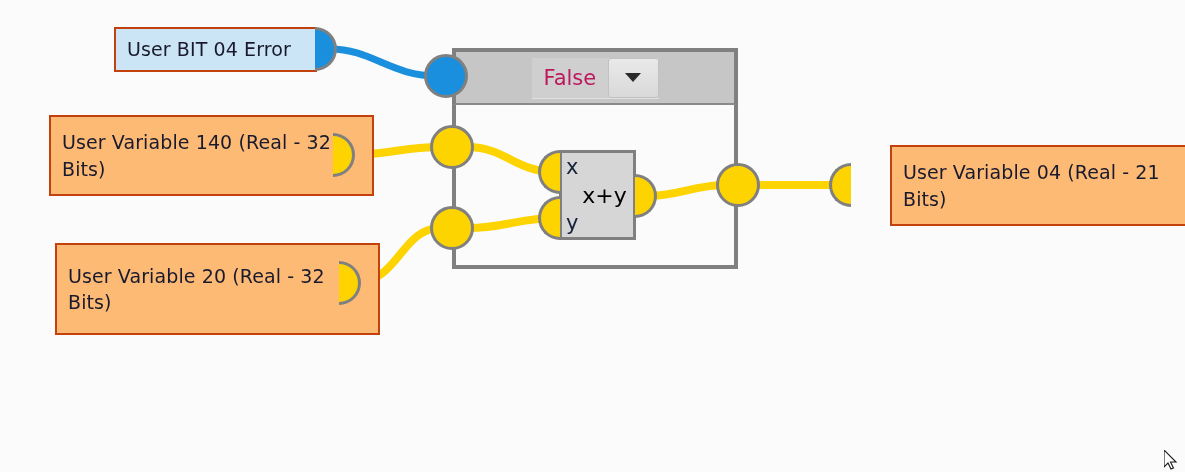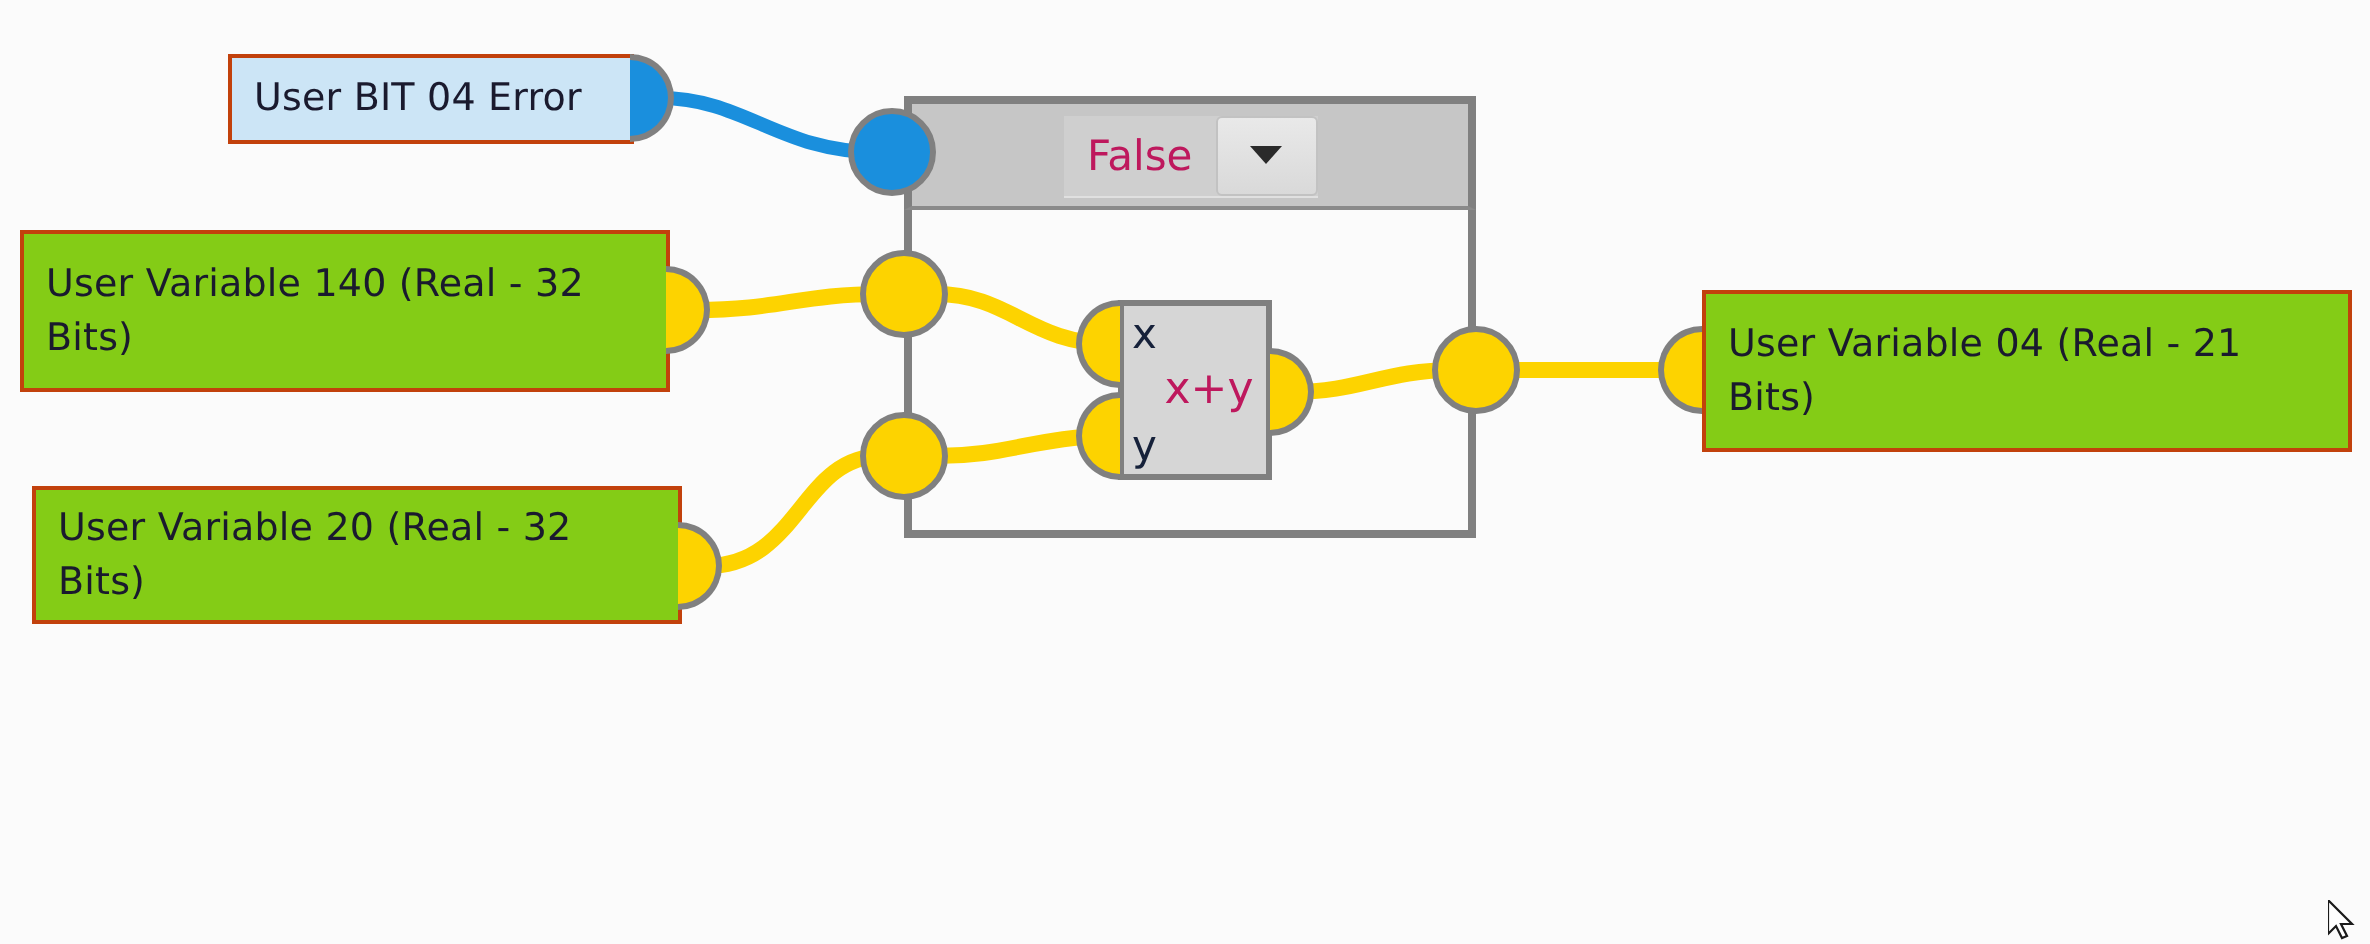--- a/index.html
+++ b/index.html
@@ -38,21 +38,22 @@
     font-size: 19px;
     letter-spacing: .1px;
   }
   .node .label {
     display: block;
     padding: 0 11px;
     word-break: normal;
   }
 
   .node-var {
-    background: #84cc16;
+    background: #fdba74;
+    margin-left: 39px;
   }
   .node-bit {
     background: #cce5f6;
   }
 
   
   .port {
     position: absolute;
     box-sizing: border-box;
     border: 3px solid #808080;
@@ -161,21 +162,21 @@
   }
   #op-block .op-x { top: 2px; }
   #op-block .op-y { bottom: 2px; }
   #op-block .op-expr {
     position: absolute;
     left: 0; right: 0;
     top: 50%;
     transform: translateY(-50%);
     text-align: center;
     font-size: 22px;
-    color: #be185d;
+    color: #000000;
     padding-left: 14px;
     box-sizing: border-box;
   }
 
   
   #cursor {
     position: absolute;
     left: 1164px;
     top: 450px;
     width: 14px;
@@ -228,21 +229,21 @@
   <div class="node node-bit" style="left:114px; top:27px; width:203px; height:45px;">
     <span class="label">User BIT 04 Error</span>
   </div>
   <div class="port port-blue port-right" style="left:315px; top:27px;"></div>
 
   <div class="node node-var" style="left:10px; top:115px; width:325px; height:81px;">
     <span class="label">User Variable 140 (Real - 32 Bits)</span>
   </div>
   <div class="port port-yellow port-right" style="left:333px; top:133px;"></div>
 
-  <div class="node node-var" style="left:16px; top:243px; width:325px; height:69px;">
+  <div class="node node-var" style="left:16px; top:243px; width:325px; height:92px;">
     <span class="label">User Variable 20 (Real - 32 Bits)</span>
   </div>
   <div class="port port-yellow port-right" style="left:339px; top:261px;"></div>
 
   <div class="node node-var" style="left:851px; top:145px; width:325px; height:81px;">
     <span class="label">User Variable 04 (Real - 21 Bits)</span>
   </div>
   <div class="port port-yellow port-left" style="left:829px; top:163px;"></div>
 
   <div class="port port-blue" style="left:424px; top:54px; width:44px; height:44px; border-radius:50%;"></div>

